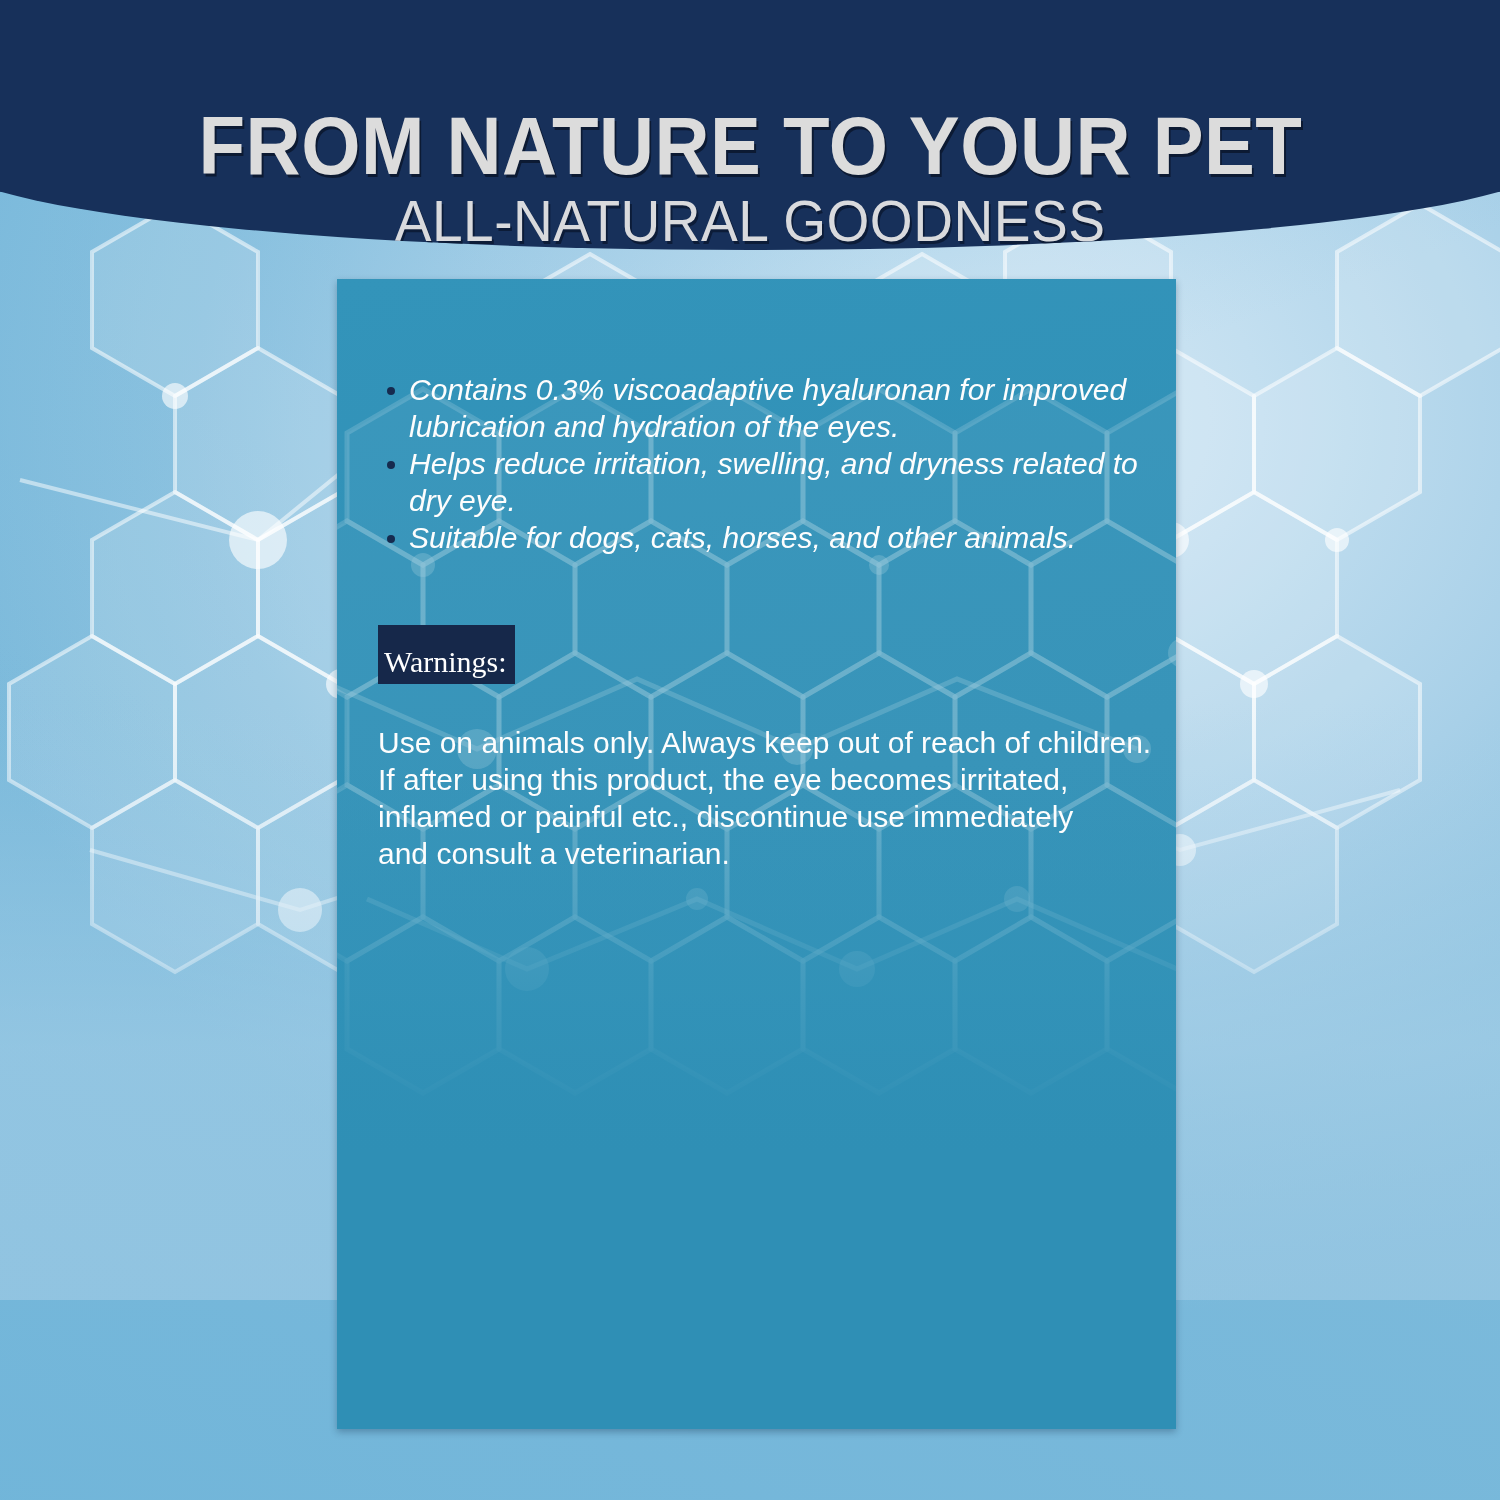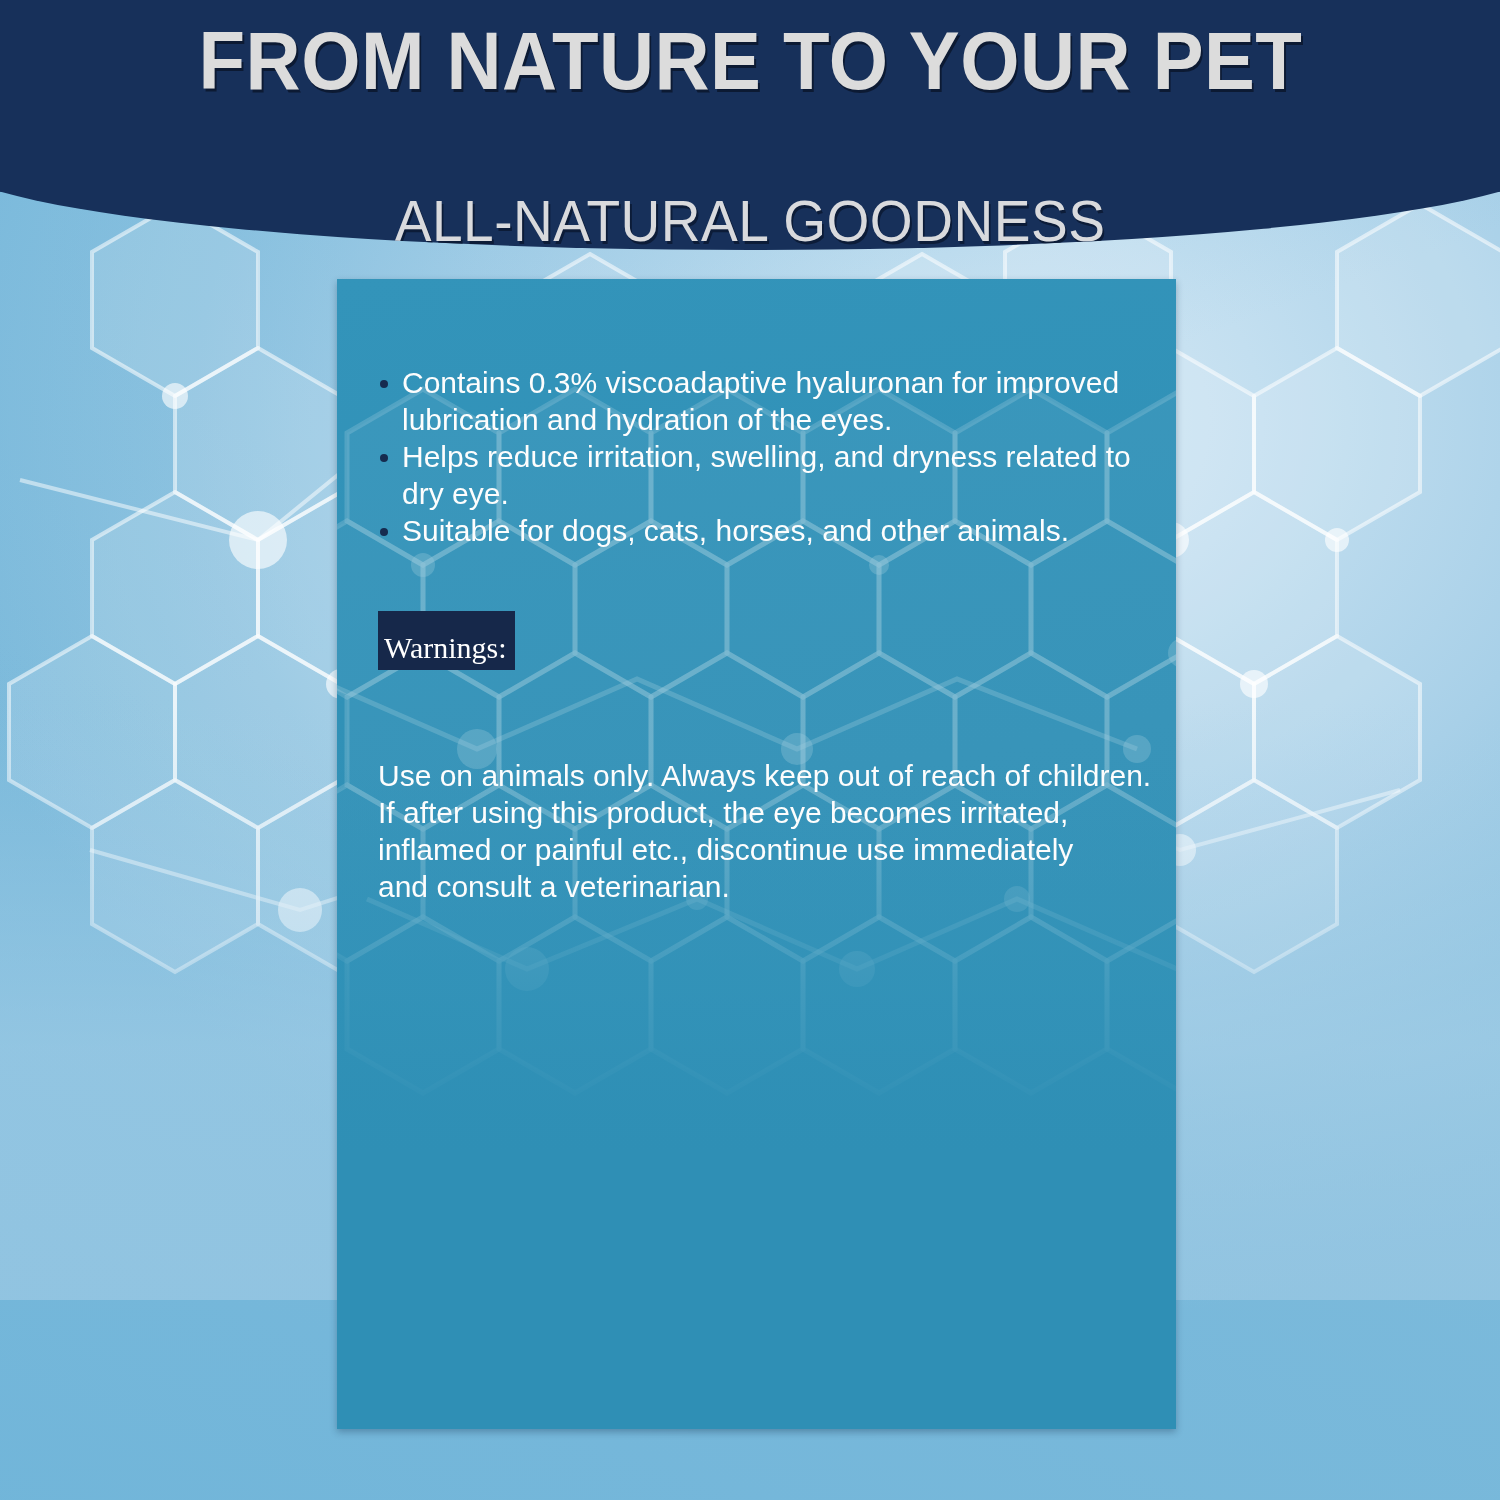--- a/index.html
+++ b/index.html
@@ -52,21 +52,21 @@
     border-radius: 0 0 50% 50% / 0 0 14% 14%;
     overflow: hidden;
   }
   .header-inner {
     position: absolute;
     left: 60px; top: 420px;
     width: 1500px; height: 250px;
     display: flex;
     flex-direction: column;
     align-items: center;
-    justify-content: space-between;
+    justify-content: flex-end;
   }
   .hero-title {
     margin: 0;
     padding-top: 22px;
     font-size: 82px;
     line-height: 0.94;
     font-weight: bold;
     letter-spacing: 0.5px;
     color: #dcdcdc;
     transform: scaleX(0.93);
@@ -116,22 +116,23 @@
   }
   .panel-content {
     position: absolute;
     left: 41px; top: 85px;
     right: 24px;
     color: #ffffff;
   }
 
   ul.bullets {
     list-style: none;
-    margin: 0;
+    margin: 7px;
     padding: 0;
+    font-style: italic;
   }
   ul.bullets li {
     position: relative;
     padding-left: 24px;
     font-size: 30px;
     line-height: 37px;
     font-weight: normal;
     color: #fdfdfd;
     margin-bottom: 0;
   }
@@ -151,21 +152,20 @@
     font-size: 30px;
     line-height: 38px;
     padding: 18px 8px 3px 6px;
     font-family: Liberation Serif, serif;
   }
   .body-text {
     font-size: 30px;
     line-height: 37px;
     color: #fdfdfd;
     white-space: pre-line;
-    margin-top: 47px;
   }
   .gap-lg { height: 62px; }
   .gap-md { height: 40px; }
   .gap-xl { height: 72px; }
   .gap-sm { height: 30px; }
 </style>
 </head>
 <body>
 
 <div id="stage">

